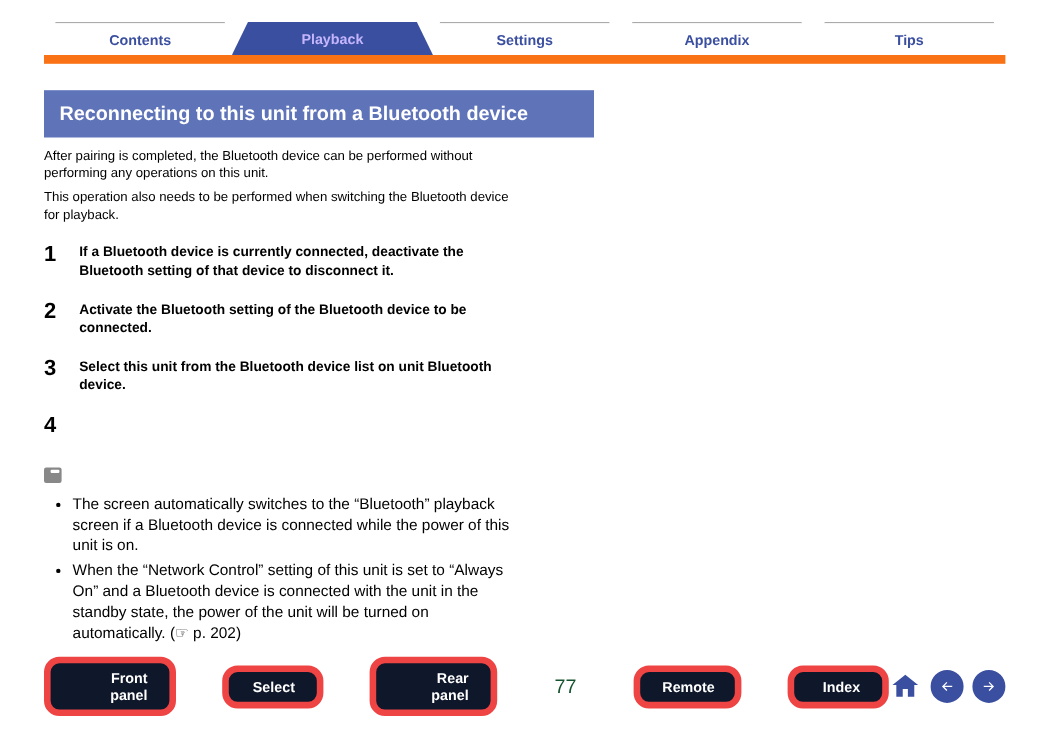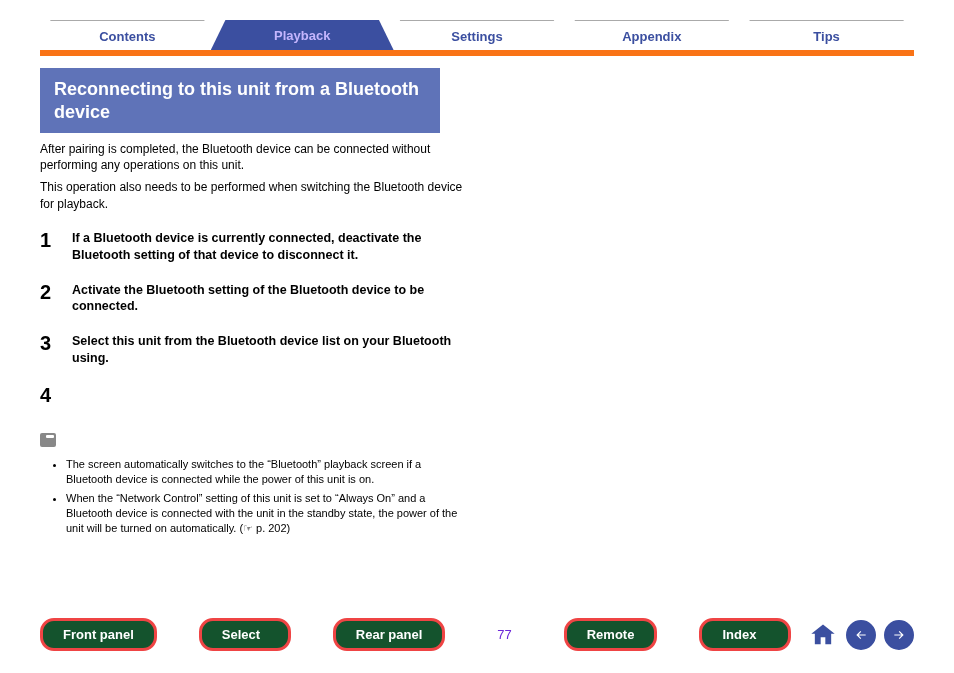--- a/index.html
+++ b/index.html
@@ -12,22 +12,22 @@
     font-size: 12px;
     color: #000;
   }
   .page {
     padding: 20px 40px 0 40px;
   }
   
   .top-tabs {
     display: flex;
     gap: 0;
-    border-bottom: 6px solid #f97316;
-    margin-bottom: 12px;
+    border-bottom: 8px solid #f97316;
+    margin-bottom: 24px;
   }
   .top-tab {
     flex: 1;
     text-align: center;
     padding: 8px 0 6px 0;
     font-weight: bold;
     font-size: 13px;
     color: #3b4fa0;
     background: #fff;
     position: relative;
@@ -43,21 +43,21 @@
     border-top: none;
   }
   
   .heading-bar {
     background: #5f73b8;
     color: #fff;
     font-size: 18px;
     font-weight: bold;
     padding: 10px 14px;
     margin-bottom: 8px;
-    width: 400px;
+    width: 500px;
     line-height: 1.25;
   }
   
   .content-col {
     width: 430px;
     font-size: 12px;
     line-height: 1.35;
   }
   .intro p { margin-bottom: 6px; }
   .steps { margin-top: 18px; }
@@ -94,52 +94,52 @@
     content: "";
     position: absolute;
     right: 2px; top: 2px;
     width: 8px; height: 3px;
     background: #fff;
     border-radius: 1px;
   }
   .notes ul {
     list-style: disc;
     padding-left: 26px;
-    font-size: 11px;
+    font-size: 14px;
     line-height: 1.35;
   }
   .notes li { margin-bottom: 4px; }
   
   .footer {
     position: absolute;
     left: 40px; right: 40px;
     bottom: 22px;
     display: flex;
     align-items: center;
   }
   .footer-buttons {
     display: flex;
     align-items: center;
     gap: 42px;
   }
   .pill {
-    background: #14532d;
+    background: #0f172a;
     color: #fff;
     font-weight: bold;
     font-size: 13px;
     padding: 6px 20px;
     border-radius: 14px;
     cursor: pointer;
     min-width: 92px;
-    text-align: left;
-    border: 3px solid #ef4444;
+    text-align: right;
+    border: 6px solid #ef4444;
   }
   .page-num {
-    font-size: 13px;
-    color: #6d28d9;
+    font-size: 18px;
+    color: #14532d;
     padding: 0 10px;
   }
   .footer-icons {
     margin-left: auto;
     display: flex;
     gap: 8px;
     align-items: center;
   }
   .round-icon {
     width: 30px; height: 30px;
@@ -167,36 +167,36 @@
     <div class="top-tab active">Playback</div>
     <div class="top-tab">Settings</div>
     <div class="top-tab">Appendix</div>
     <div class="top-tab">Tips</div>
   </div>
 
   <div class="heading-bar">Reconnecting to this unit from a Bluetooth device</div>
 
   <div class="content-col">
     <div class="intro">
-      <p>After pairing is completed, the Bluetooth device can be connected without performing any operations on this unit.</p>
+      <p>After pairing is completed, the Bluetooth device can be performed without performing any operations on this unit.</p>
       <p>This operation also needs to be performed when switching the Bluetooth device for playback.</p>
     </div>
 
     <div class="steps">
       <div class="step">
         <div class="step-num">1</div>
         <div class="step-text">If a Bluetooth device is currently connected, deactivate the Bluetooth setting of that device to disconnect it.</div>
       </div>
       <div class="step">
         <div class="step-num">2</div>
         <div class="step-text">Activate the Bluetooth setting of the Bluetooth device to be connected.</div>
       </div>
       <div class="step">
         <div class="step-num">3</div>
-        <div class="step-text">Select this unit from the Bluetooth device list on your Bluetooth using.</div>
+        <div class="step-text">Select this unit from the Bluetooth device list on unit Bluetooth device.</div>
       </div>
       <div class="step">
         <div class="step-num">4</div>
       </div>
     </div>
 
     <div class="notes">
       <span class="note-icon"></span>
       <ul>
         <li>The screen automatically switches to the “Bluetooth” playback screen if a Bluetooth device is connected while the power of this unit is on.</li>

